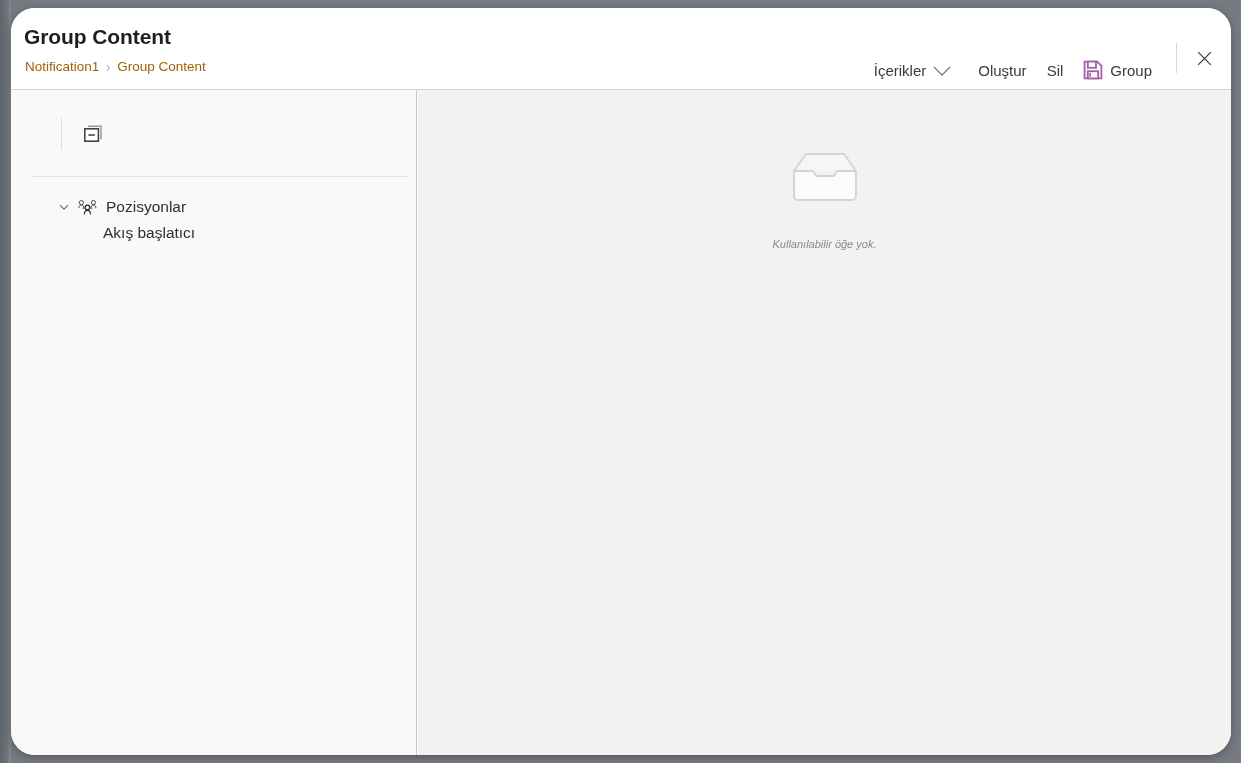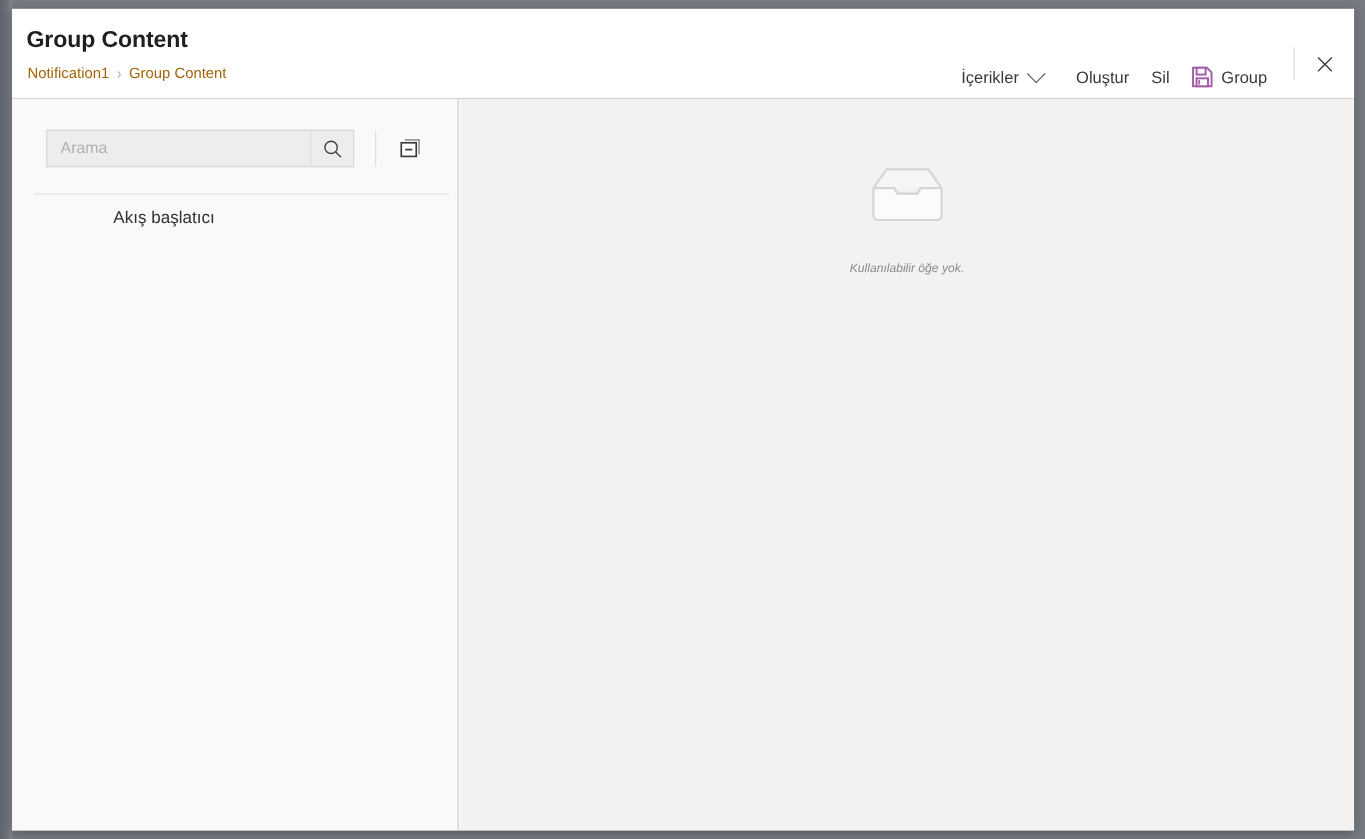--- a/index.html
+++ b/index.html
@@ -29,20 +29,21 @@
   
   #dialog {
     position: absolute;
     left: 11px;
     top: 8px;
     width: 1220px;
     height: 747px;
     background: #ffffff;
     box-shadow: 0 2px 10px rgba(0,0,0,0.30);
     overflow: hidden;
+    border-radius: 24px;
   }
 
   
   .header {
     position: absolute;
     left: 0; top: 0;
     width: 100%;
     height: 82px;
     background: #ffffff;
     border-bottom: 1px solid #d6d3d0;
@@ -325,46 +326,56 @@
         </svg>
       </div>
 
     </div>
   </div>
 
   <div class="left-pane">
 
     <div class="search-row">
 
-      <div class="search-box">
-        <input class="search-input" type="text" placeholder="Arama" style="">
-        <div class="search-btn">
-          <svg width="19" height="19" viewBox="0 0 19 19">
-            <circle cx="8" cy="8" r="5.6" stroke="#444242" stroke-width="1.3" fill="none"></circle>
-            <path d="M12.2 12.2 L17 17" stroke="#444242" stroke-width="1.3" fill="none"></path>
-          </svg>
-        </div>
-      </div>
 
       <div class="vsep"></div>
 
       <div class="collapse-btn">
         <svg width="22" height="22" viewBox="0 0 22 22">
           <path d="M6 3.2 H19 V16.2" stroke="#9b9997" stroke-width="1.5" fill="none"></path>
           <rect x="2.8" y="5.8" width="13.6" height="12.4" fill="#ffffff" stroke="#3b3a39" stroke-width="1.5"></rect>
           <path d="M6.4 12 H12.8" stroke="#3b3a39" stroke-width="1.5"></path>
         </svg>
       </div>
 
     </div>
 
     <div class="pane-divider"></div>
 
     <div class="tree">
 
+      <div class="tree-node">
+        <span class="node-chevron">
+          <svg width="12" height="12" viewBox="0 0 12 12">
+            <path d="M2 4.2 L6 8.2 L10 4.2" stroke="#6e6c6a" stroke-width="1.1" fill="none"></path>
+          </svg>
+        </span>
+        <span class="node-icon">
+          <svg width="19" height="17" viewBox="0 0 19 17">
+            <circle cx="3.4" cy="3.6" r="2.1" stroke="#4a4846" stroke-width="1" fill="none"></circle>
+            <path d="M0.9 9.2 C0.9 6.9 2.1 6.1 3.4 6.1 C4.7 6.1 5.9 6.9 5.9 9.2" stroke="#4a4846" stroke-width="1" fill="none"></path>
+            <circle cx="15.4" cy="3.6" r="2.1" stroke="#4a4846" stroke-width="1" fill="none"></circle>
+            <path d="M12.9 9.2 C12.9 6.9 14.1 6.1 15.4 6.1 C16.7 6.1 17.9 6.9 17.9 9.2" stroke="#4a4846" stroke-width="1" fill="none"></path>
+            <circle cx="9.4" cy="8.4" r="2.3" stroke="#262423" stroke-width="1.1" fill="none"></circle>
+            <path d="M6.3 15.6 C6.3 12.6 7.7 11.4 9.4 11.4 C11.1 11.4 12.5 12.6 12.5 15.6" stroke="#262423" stroke-width="1.1" fill="none"></path>
+            <path d="M4.4 9.3 L8 8.9 M14.4 9.3 L10.8 8.9" stroke="#4a4846" stroke-width="0.9" fill="none"></path>
+          </svg>
+        </span>
+        <span class="node-label">Pozisyonlar</span>
+      </div>
 
       <div class="tree-child">
         <span>Akış başlatıcı</span>
       </div>
 
     </div>
   </div>
 
   <div class="right-pane">
     <div class="empty-state">

